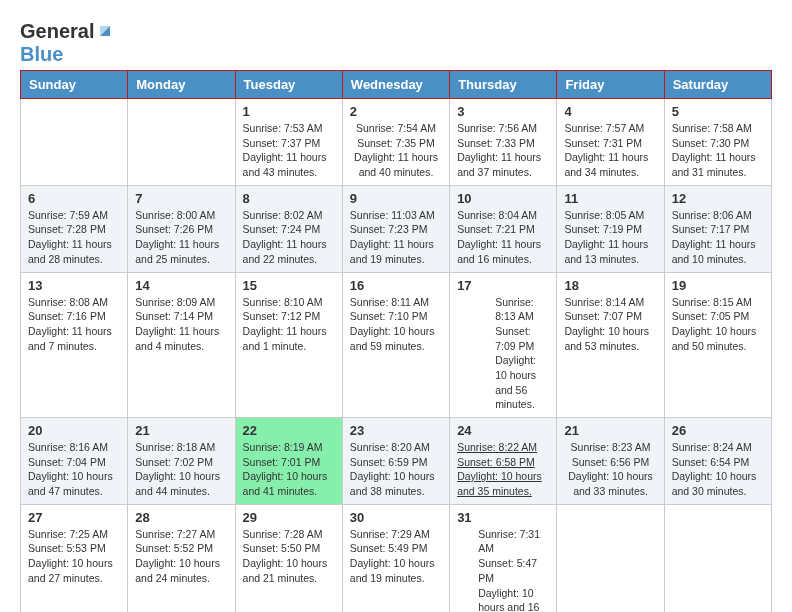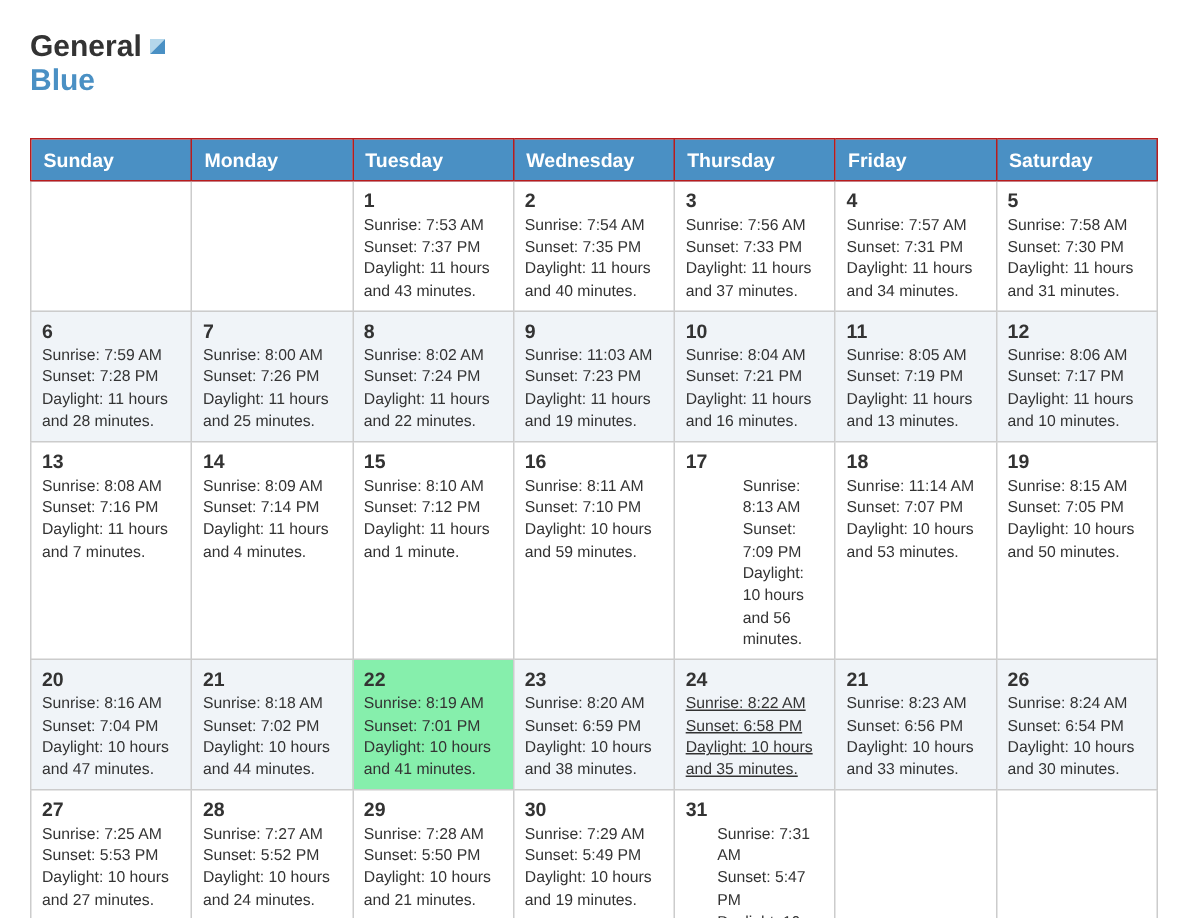--- a/index.html
+++ b/index.html
@@ -7,21 +7,21 @@
       font-family: Arial, sans-serif;
       background: #fff;
       width: 792px;
       min-height: 612px;
       padding: 20px;
     }
     .header {
       display: flex;
       justify-content: space-between;
       align-items: flex-start;
-      margin-bottom: 26px;
+      margin-bottom: 4px;
     }
     .logo {
       display: flex;
       flex-direction: column;
       align-items: flex-start;
     }
     .logo-line {
       display: flex;
       align-items: center;
     }
@@ -123,21 +123,21 @@
           <div class="cell-content">
             <div class="day-num">1</div>
             <div class="day-info" style="white-space: pre-line;">Sunrise: 7:53 AM
 Sunset: 7:37 PM
 Daylight: 11 hours and 43 minutes.</div>
           </div>
         </td>
         <td>
           <div class="cell-content">
             <div class="day-num">2</div>
-            <div class="day-info" style="white-space: pre-line;">Sunrise: 7:54 AM
+            <div class="day-info" style="white-space: pre-line; text-align: center;">Sunrise: 7:54 AM
 Sunset: 7:35 PM
 Daylight: 11 hours and 40 minutes.</div>
           </div>
         </td>
         <td>
           <div class="cell-content">
             <div class="day-num">3</div>
             <div class="day-info" style="white-space: pre-line;">Sunrise: 7:56 AM
 Sunset: 7:33 PM
 Daylight: 11 hours and 37 minutes.</div>
@@ -255,21 +255,21 @@
           <div class="cell-content">
             <div class="day-num">17</div>
             <div class="day-info" style="white-space: pre-line; margin-left: 38px;">Sunrise: 8:13 AM
 Sunset: 7:09 PM
 Daylight: 10 hours and 56 minutes.</div>
           </div>
         </td>
         <td>
           <div class="cell-content">
             <div class="day-num">18</div>
-            <div class="day-info" style="white-space: pre-line;">Sunrise: 11:14 AM
+            <div class="day-info" style="white-space: pre-line;">Sunrise: 8:14 AM
 Sunset: 7:07 PM
 Daylight: 10 hours and 53 minutes.</div>
           </div>
         </td>
         <td>
           <div class="cell-content">
             <div class="day-num">19</div>
             <div class="day-info" style="white-space: pre-line;">Sunrise: 8:15 AM
 Sunset: 7:05 PM
 Daylight: 10 hours and 50 minutes.</div>
@@ -313,21 +313,21 @@
           <div class="cell-content">
             <div class="day-num">24</div>
             <div class="day-info" style="white-space: pre-line; text-decoration: underline;">Sunrise: 8:22 AM
 Sunset: 6:58 PM
 Daylight: 10 hours and 35 minutes.</div>
           </div>
         </td>
         <td style="background: rgb(240, 244, 248);">
           <div class="cell-content">
             <div class="day-num">21</div>
-            <div class="day-info" style="white-space: pre-line;">Sunrise: 8:23 AM
+            <div class="day-info" style="white-space: pre-line; text-align: center;">Sunrise: 8:23 AM
 Sunset: 6:56 PM
 Daylight: 10 hours and 33 minutes.</div>
           </div>
         </td>
         <td style="background: rgb(240, 244, 248);">
           <div class="cell-content">
             <div class="day-num">26</div>
             <div class="day-info" style="white-space: pre-line;">Sunrise: 8:24 AM
 Sunset: 6:54 PM
 Daylight: 10 hours and 30 minutes.</div>

